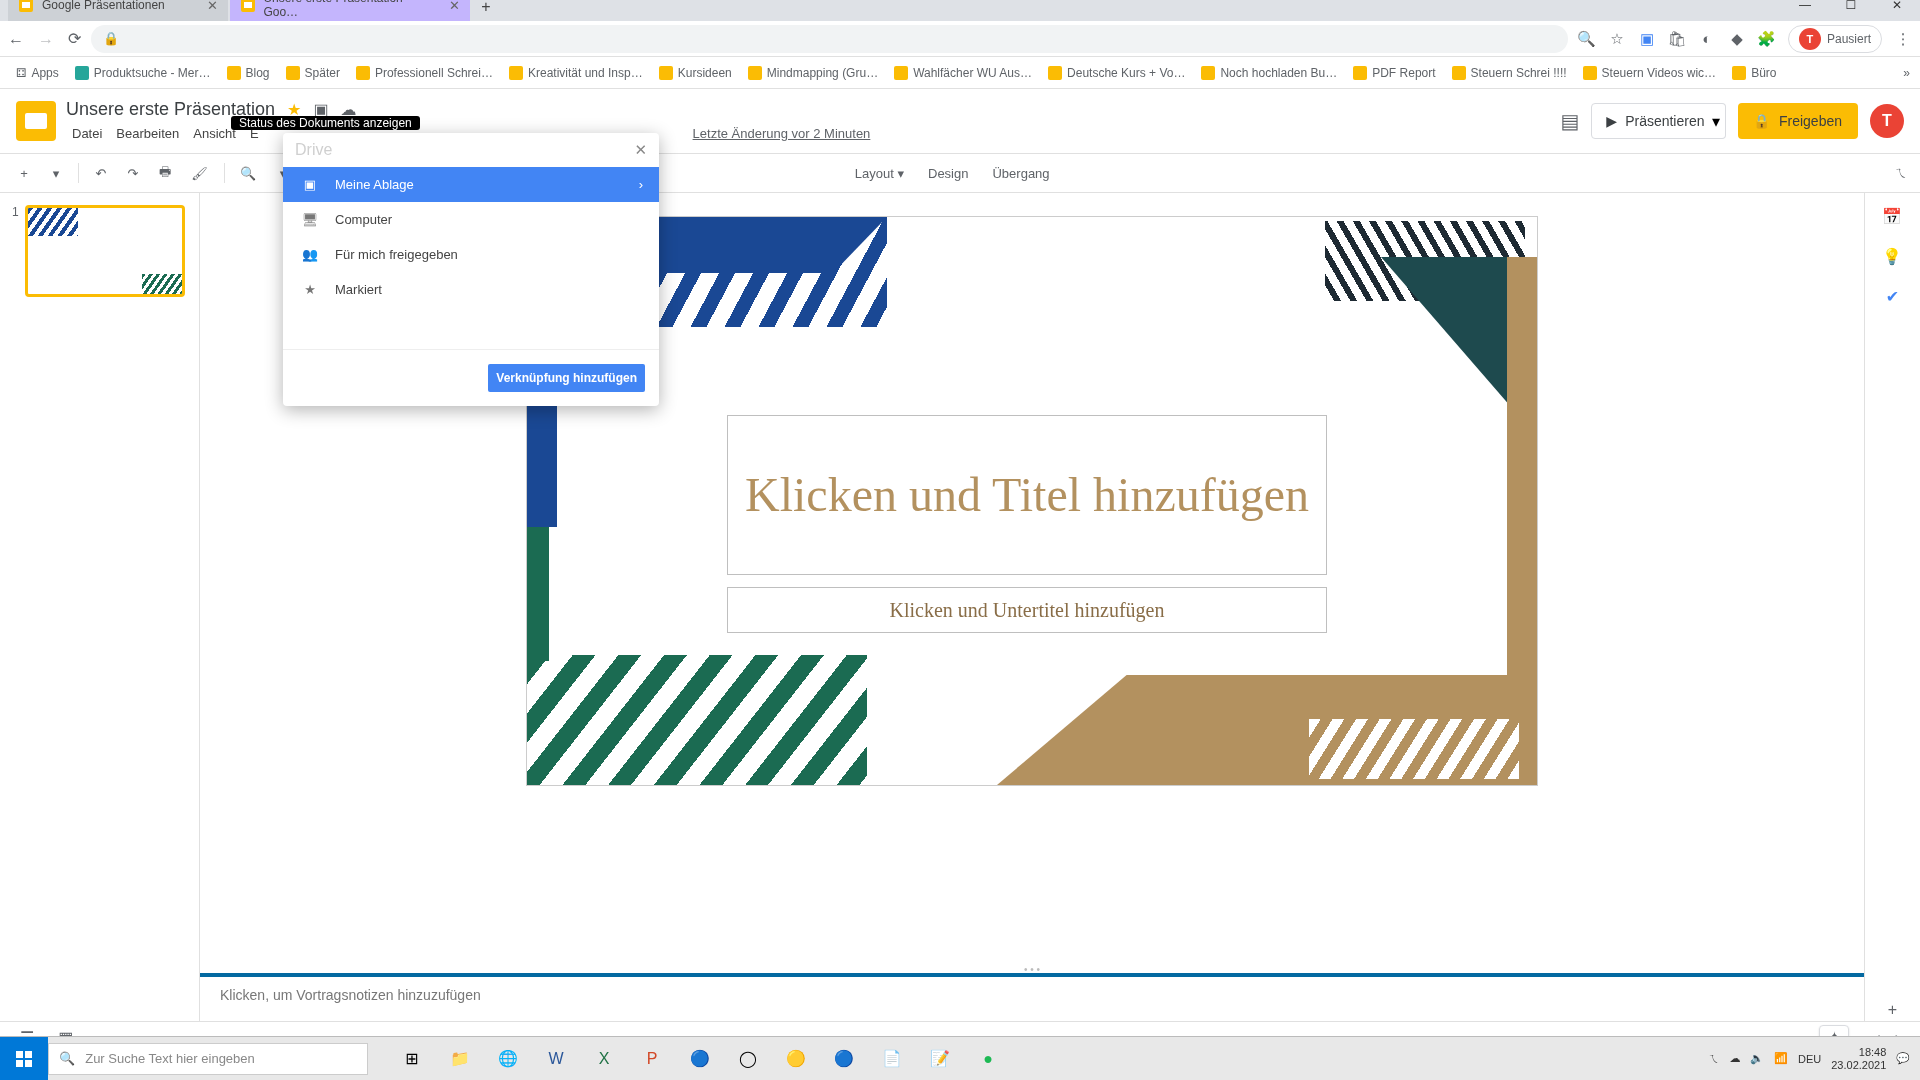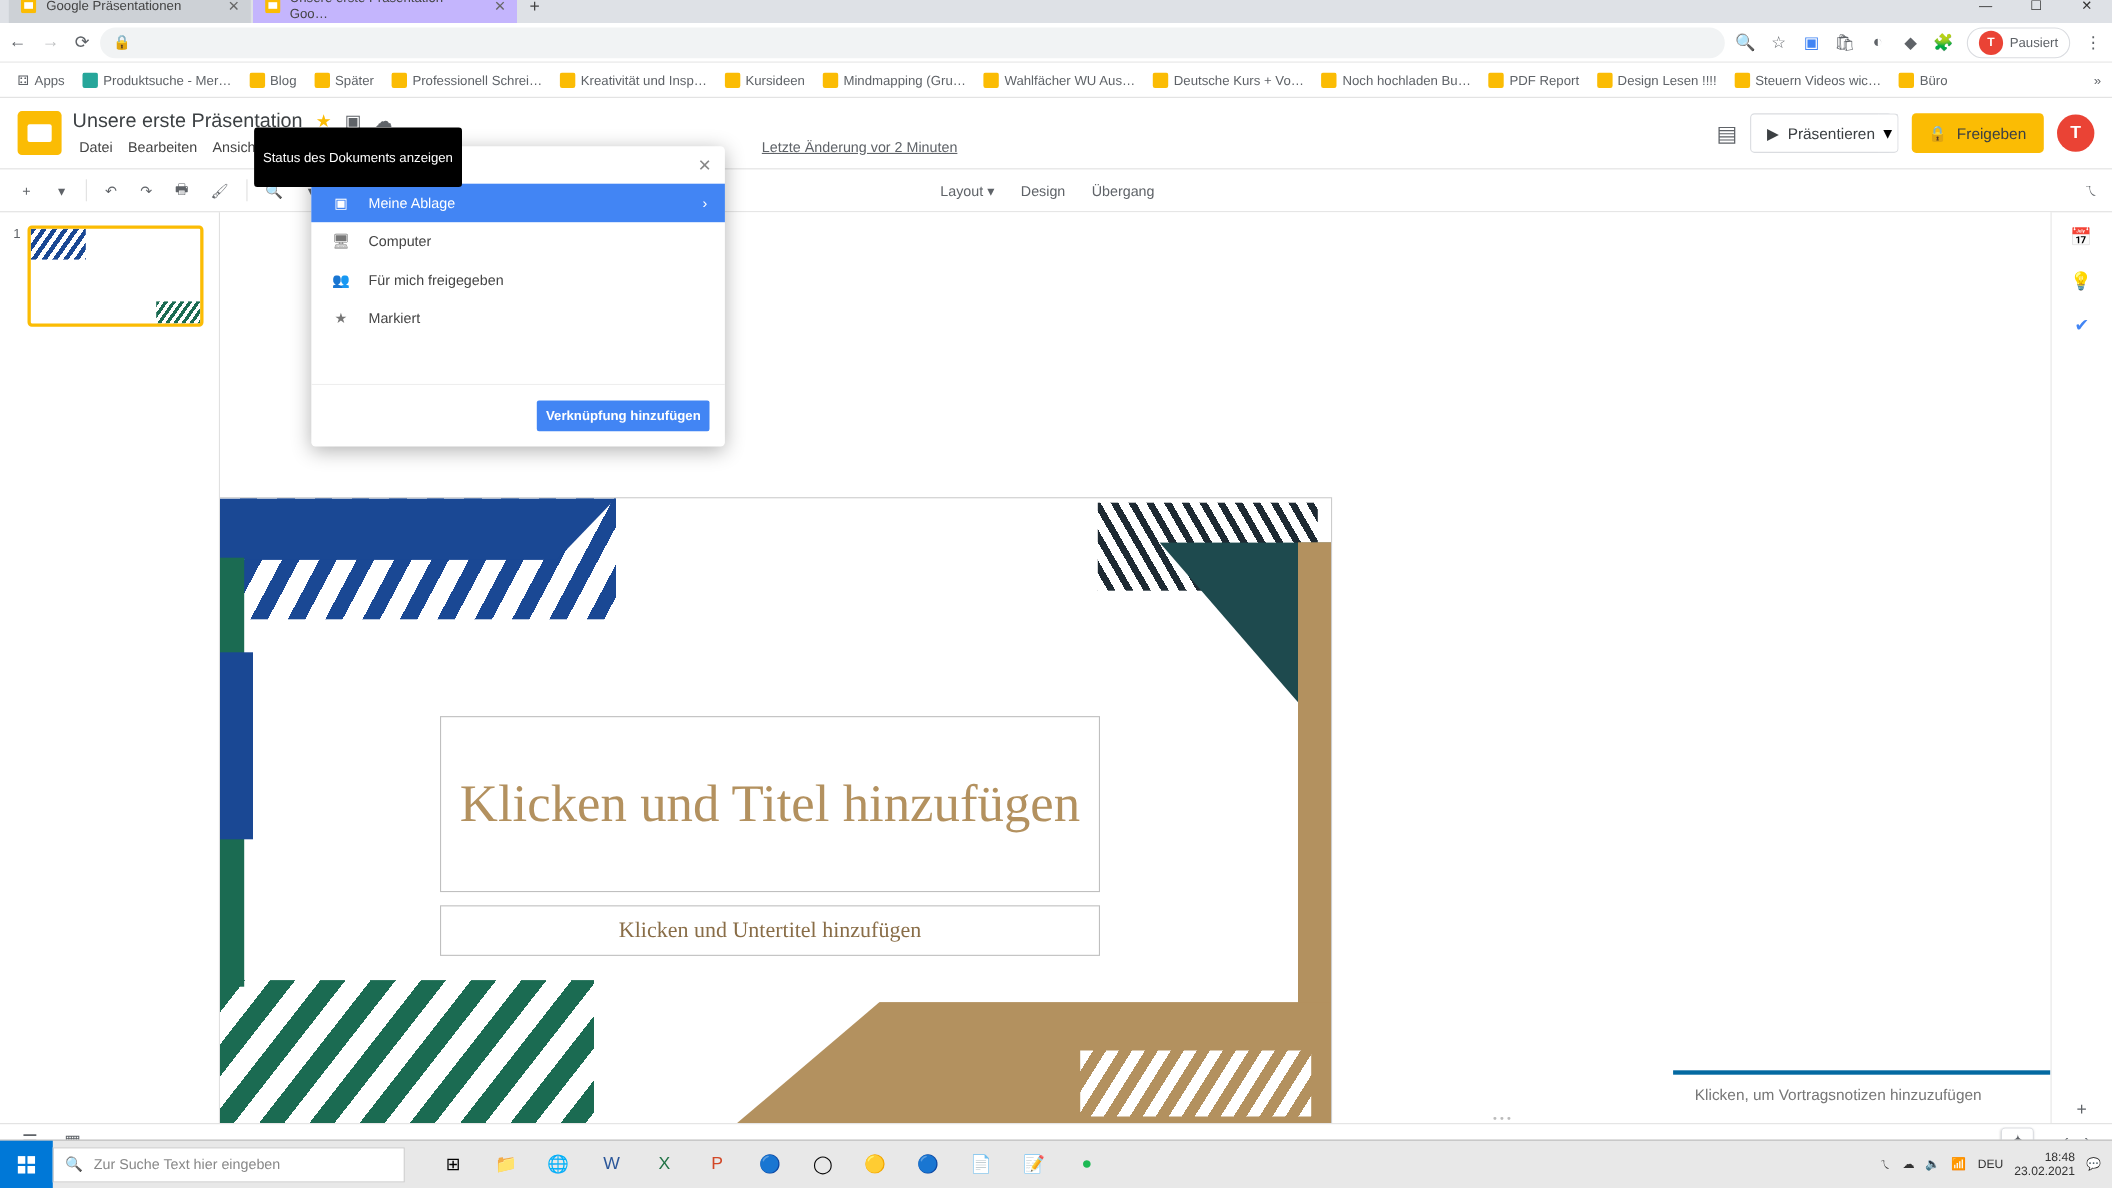--- a/index.html
+++ b/index.html
@@ -37,38 +37,38 @@
 .doc-title { font-size:18px; color:#3c4043;}
 .menu-row { display:flex; gap:2px; font-size:13px; color:#444; align-items: center; margin-top: 2px;}
 .menu-row span { padding: 2px 6px;}
 .last-edit { color:#5f6368; text-decoration:underline; margin-left:20px;}
 .hdr-right { display:flex; align-items:center; gap:12px;}
 .present-btn { background:#fff; border:1px solid #dadce0; border-radius:4px; height:36px; padding:0 14px; display:flex; align-items:center; gap:8px; font-size:14px; color:#3c4043;}
 .present-drop { background:#fff; border:1px solid #dadce0; border-left:none; border-radius:0 4px 4px 0; height:36px; width:18px; display:flex; align-items:center; justify-content:center; margin-left:-12px;}
 .share-btn { background:#fbbc04; border-radius:4px; height:36px; padding:0 16px; display:flex; align-items:center; gap:8px; font-size:14px; color:#3c4043; font-weight:500;}
 .avatar { width:34px; height:34px; background:#ea4335; border-radius:50%; display:flex; align-items:center; justify-content:center; color:#fff; font-weight:bold;}
 
-.tooltip-dark { position:absolute; top:116px; left:231px; background:#000; color:#fff; font-size:12px; padding:20px 8px; border-radius:3px; z-index:100;}
+.tooltip-dark { position:absolute; top:116px; left:231px; background:#000; color:#fff; font-size:12px; padding:0 8px; border-radius:3px; z-index:100;}
 
 
 .toolbar { height:40px; border-top:1px solid #e0e0e0; border-bottom:1px solid #e0e0e0; display:flex; align-items:center; padding:0 12px; gap:8px; font-size:13px; color:#5f6368;}
 .tb-btn { padding:4px 6px; display:flex; align-items:center; justify-content:center; min-width:24px; height:26px;}
 .tb-sep { width:1px; height:20px; background:#e0e0e0; margin:0 2px;}
 .tb-text { padding: 4px 8px;}
 
 
 .main { display:flex; height: calc(100% - 36px - 36px - 32px - 64px - 40px - 44px); }
 .slide-panel { width:200px; border-right:1px solid #e0e0e0; padding:12px;}
 .thumb-row { display:flex; gap:6px;}
 .thumb-num { font-size:12px; color:#5f6368;}
 .thumb { width:160px; height:92px; border:3px solid #fbbc04; border-radius:4px; background:#fff; position:relative; overflow:hidden;}
 .thumb::before { content:""; position:absolute; top:0; left:0; width:50px; height:28px; background: repeating-linear-gradient(125deg, #1a4894 0 4px, transparent 4px 8px);}
 .thumb::after { content:""; position:absolute; bottom:0; right:0; width:40px; height:20px; background: repeating-linear-gradient(125deg, #1b6b52 0 3px, transparent 3px 6px);}
 
-.canvas-area { flex:1; background:#fff; display:flex; flex-direction:row; align-items:flex-end; overflow:hidden; position:relative;}
+.canvas-area { flex:1; background:#fff; display:flex; flex-direction:column; align-items:flex-end; overflow:hidden; position:relative;}
 .canvas-scroll { flex:1; width:100%; display:flex; align-items:flex-start; justify-content:center; padding-top:24px;}
 .slide { width:1010px; height:568px; background:#fff; box-shadow: 0 0 0 1px #ccc; position:relative; overflow:hidden;}
 
 .deco-blue { position:absolute; top:0; left:0; width:360px; height:56px; background:#1a4894; clip-path: polygon(0 0, 100% 0, 85% 100%, 0 100%);}
 .deco-stripes-tl { position:absolute; top:0; left:0; width:360px; height:110px; background: repeating-linear-gradient(118deg, transparent 0 16px, #1a4894 16px 30px); }
 .deco-stripes-tr { position:absolute; top:4px; right:12px; width:200px; height:80px; background: repeating-linear-gradient(60deg, transparent 0 8px, #1e2a33 8px 14px);}
 .deco-tan { position:absolute; right:0; top:40px; width:30px; height:528px; background:#b3915f; }
 .deco-tan2 { position:absolute; right:0; bottom:0; width:540px; height:110px; background:#b3915f; clip-path: polygon(24% 0, 100% 0, 100% 100%, 0 100%);}
 .deco-teal-top { position:absolute; top:40px; right:0; width:260px; height:180px; background:#1e4a4e; clip-path: polygon(100% 0, 100% 100%, 40% 0);}
 .deco-green-bar { position:absolute; left:0; top:54px; width:22px; height:390px; background:#1b6b52;}
@@ -215,21 +215,21 @@
   <div class="bm">
       <span class="bfav"></span>
       <span>Noch hochladen Bu…</span>
     </div>
   <div class="bm">
       <span class="bfav"></span>
       <span>PDF Report</span>
     </div>
   <div class="bm">
       <span class="bfav"></span>
-      <span>Design Lesen !!!!</span>
+      <span>Steuern Schrei !!!!</span>
     </div>
   <div class="bm">
       <span class="bfav"></span>
       <span>Steuern Videos wic…</span>
     </div>
   <div class="bm">
       <span class="bfav"></span>
       <span>Büro</span>
     </div>
   <span class="bm-arrow">»</span>

